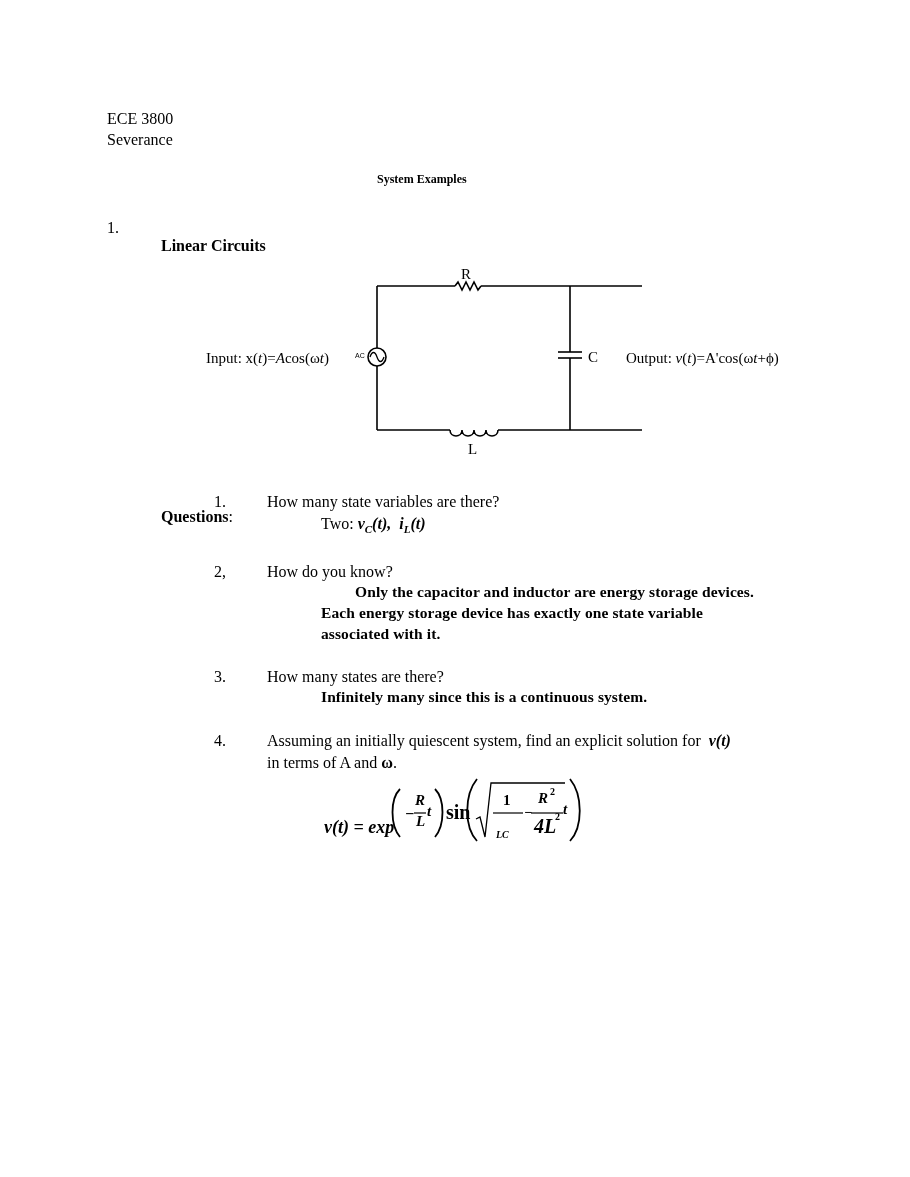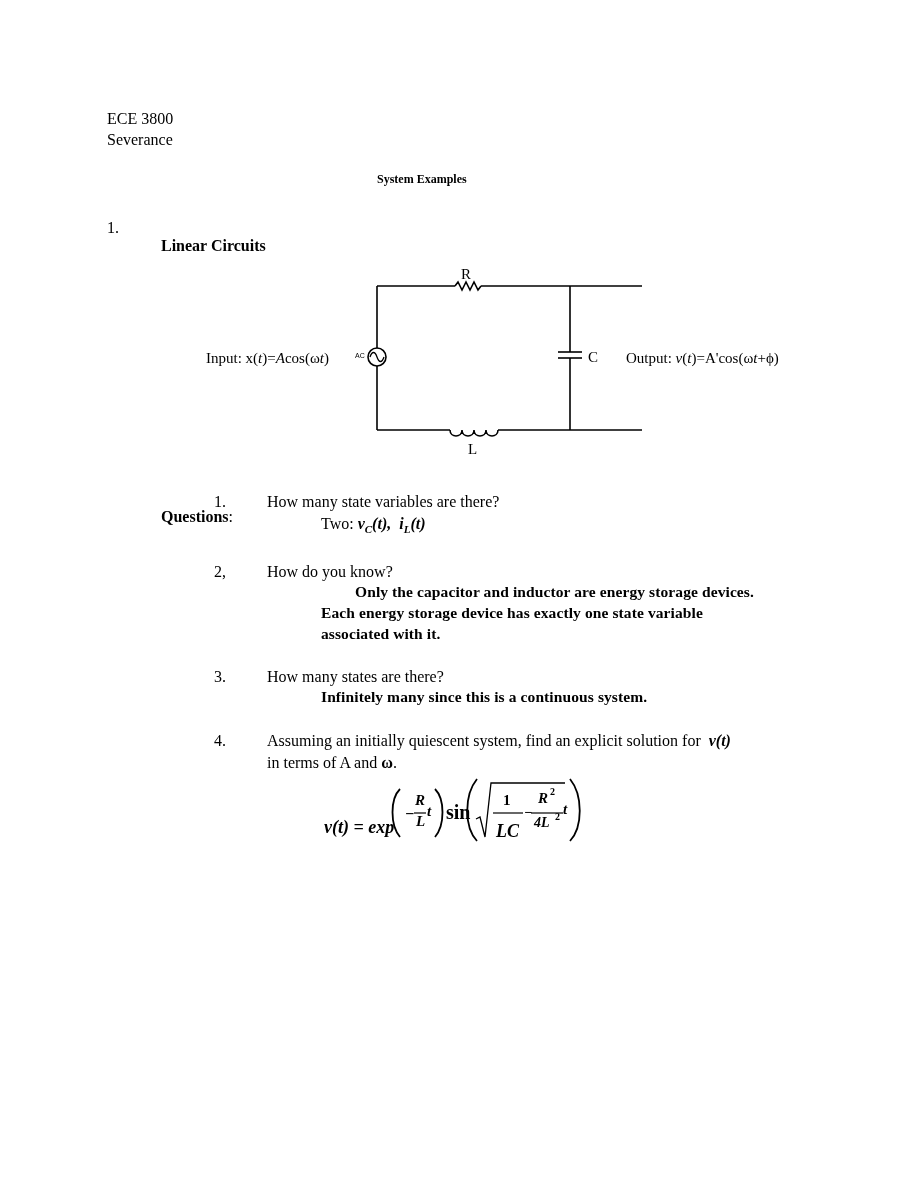--- a/index.html
+++ b/index.html
@@ -99,20 +99,20 @@
       <polyline points="156,44 160,42 165,62 171,8 245,8" stroke-width="1.3"></polyline>
     </g>
   </svg>
   <span class="abs math" style="left:4px; top:26px; font-size:18px;margin-top:16px;">v(t) = exp</span>
   <span class="abs math" style="left:85px; top:30px; font-size:16px;">−</span>
   <span class="abs math" style="left:95px; top:17px; font-size:15px;">R</span>
   <span class="abs math" style="left:96px; top:38px; font-size:15px;">L</span>
   <span class="abs math" style="left:107px; top:28px; font-size:15px;">t</span>
   <span class="abs math" style="left:126px; top:26px; font-size:20px; font-style:normal;">sin</span>
   <span class="abs math" style="left:183px; top:17px; font-size:15px; font-style:normal;">1</span>
-  <span class="abs math" style="left:176px; top:46px; font-size:18px;">LC</span>
+  <span class="abs math" style="left:176px; top:54px; font-size:10px;">LC</span>
   <span class="abs math" style="left:204px; top:30px; font-size:14px;">−</span>
   <span class="abs math" style="left:218px; top:15px; font-size:15px;">R</span>
   <span class="abs math" style="left:230px; top:11px; font-size:10px; font-style:normal;">2</span>
-  <span class="abs math" style="left:214px; top:40px; font-size:14px;">4L</span>
+  <span class="abs math" style="left:214px; top:40px; font-size:20px;">4L</span>
   <span class="abs math" style="left:235px; top:36px; font-size:10px; font-style:normal;">2</span>
   <span class="abs math" style="left:243px; top:26px; font-size:15px;">t</span>
 </div>
 
 </body></html>

